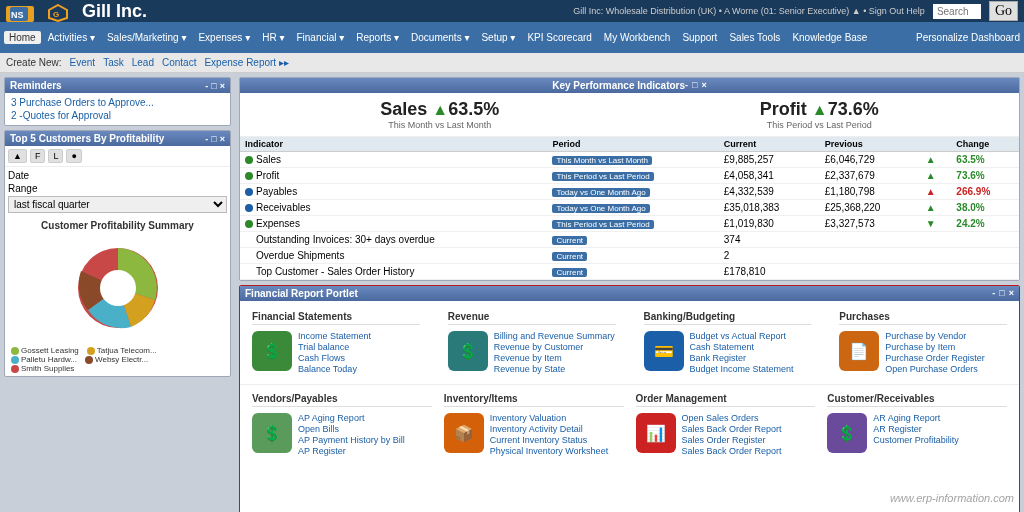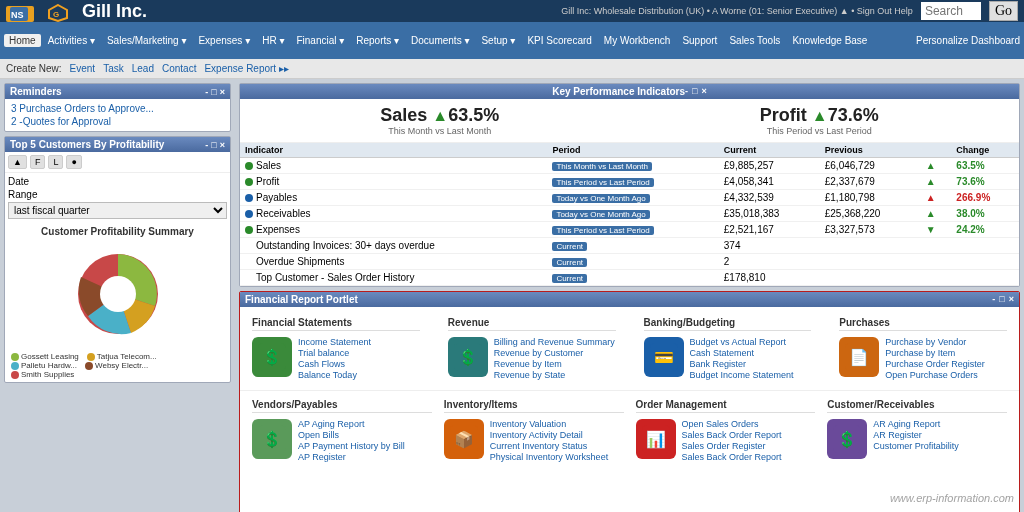--- a/index.html
+++ b/index.html
@@ -3,24 +3,24 @@
   <meta charset="utf-8">
   <style>
     * { box-sizing: border-box; margin: 0; padding: 0; }
     body { font-family: Arial, sans-serif; font-size: 11px; background: #c8cfd8; width: 1024px; height: 512px; overflow: hidden; }
 
     
     #top-bar { background: #1a3a5c; color: white; display: flex; align-items: center; justify-content: space-between; padding: 2px 6px; height: 22px; }
     #top-bar .logo-area { display: flex; align-items: flex-end; gap: 14px; }
     #top-bar .logo-ns { background: #e8a020; color: white; font-weight: bold; font-size: 10px; padding: 1px 4px; border-radius: 2px; }
     #top-bar .top-right { font-size: 10px; color: #ccc; display: flex; align-items: center; gap: 8px; }
-    #top-bar .search-box { background: white; color: #333; border: none; padding: 2px 4px; font-size: 12px; width: 60px; }
-
-    
-    #nav-bar { background: #3a6ea5; display: flex; align-items: center; padding: 2px 4px; height: 37px; gap: 2px; }
+    #top-bar .search-box { background: white; color: #333; border: none; padding: 2px 4px; font-size: 10px; width: 48px; }
+
+    
+    #nav-bar { background: #3a6ea5; display: flex; align-items: center; padding: 2px 4px; height: 31px; gap: 2px; }
     .nav-item { color: white; font-size: 10px; padding: 1px 5px; cursor: pointer; white-space: nowrap; }
     .nav-item.active { background: #f0f0f0; color: #333; border-radius: 2px; }
 
     
     #create-bar { background: #e8e8e8; display: flex; align-items: center; padding: 2px 6px; height: 20px; gap: 8px; border-bottom: 1px solid #ccc; font-size: 10px; color: #333; }
     #create-bar a { color: #1a5fa8; text-decoration: none; cursor: pointer; }
 
     
     #main { display: flex; height: calc(512px - 62px); }
 
@@ -324,21 +324,21 @@
             <tr>
     <td>
       <div class="indicator-cell">
                   <div class="kpi-dot green"></div>
                   <span>Expenses</span>
                 </div>
     </td>
     <td>
       <span class="period-badge">This Period vs Last Period</span>
     </td>
-    <td>£2,521,167</td>
+    <td>£1,019,830</td>
     <td>£3,327,573</td>
     <td class="arrow-up">▼</td>
     <td class="change-pos">24.2%</td>
   </tr>
             <tr>
     <td>
       <div class="indicator-cell">
                   <div style="width:8px"></div>
                   <span>Outstanding Invoices: 30+ days overdue</span>
                 </div>

